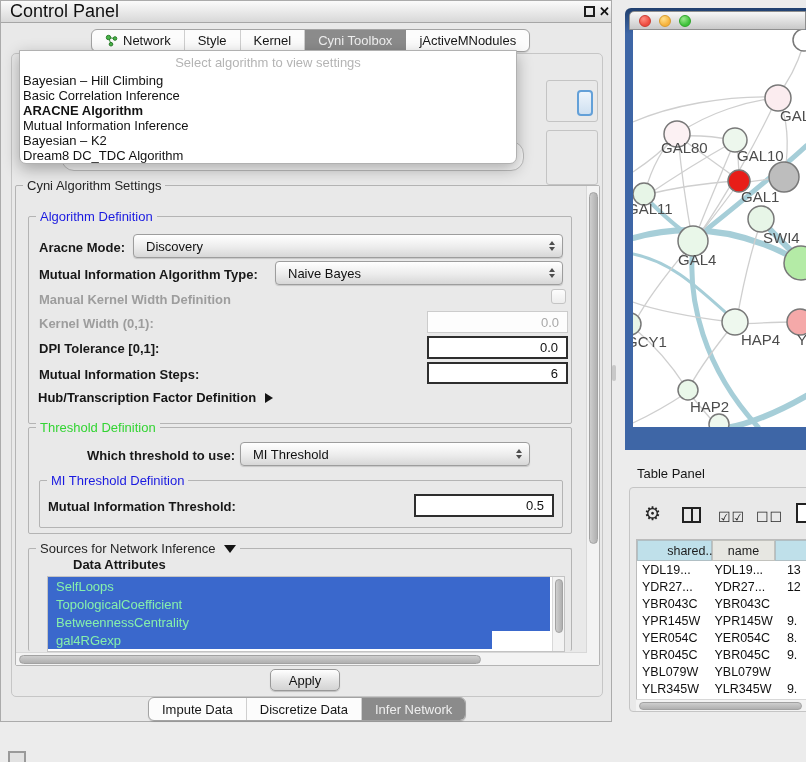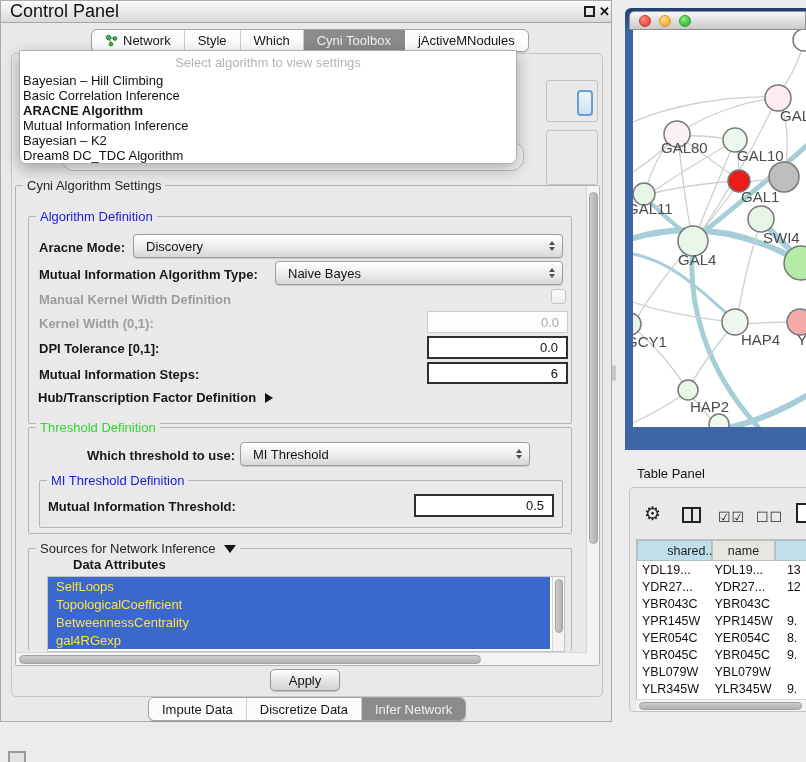--- a/index.html
+++ b/index.html
@@ -43,21 +43,21 @@
 
   .exp-right { width:0; height:0; border-top:5.5px solid transparent; border-bottom:5.5px solid transparent; border-left:8px solid #141414; display:inline-block; }
   .exp-down { width:0; height:0; border-left:6px solid transparent; border-right:6px solid transparent; border-top:8px solid #141414; display:inline-block; }
 
   .sb-v { background:#f3f3f3; border-left:1px solid #d8d8d8; }
   .sb-h { background:#f3f3f3; border-top:1px solid #d8d8d8; }
   .thumb-v { background:linear-gradient(90deg,#cecece,#b0b0b0); border:1px solid #a2a2a2; border-radius:5px; }
   .thumb-h { background:linear-gradient(#cecece,#b0b0b0); border:1px solid #a2a2a2; border-radius:5px; }
 
   .listbox { background:#ffffff; border:1px solid #c3c3c3; overflow:hidden; }
-  .listsel { background:#3a68cc; color:#fde047; font-size:13px; display:flex; align-items:center; padding-left:8px; white-space:nowrap; }
+  .listsel { background:#3a68cc; color:#86efac; font-size:13px; display:flex; align-items:center; padding-left:8px; white-space:nowrap; }
 
   .btn { border:1px solid #999999; border-radius:5px; background:linear-gradient(#ffffff,#e4e4e4 55%,#d3d3d3); font-size:13px; color:#111; display:flex; align-items:center; justify-content:center; box-shadow:0 1px 1px rgba(0,0,0,.18); }
 
   .popup { background:#ffffff; border:1px solid #b1b1b1; border-radius:0 0 7px 7px; box-shadow:0 5px 16px rgba(0,0,0,.3); z-index:60; }
   .phint { font-size:13px; color:#b4b4b4; display:flex; align-items:center; justify-content:center; }
   .pitem { font-size:13px; color:#121212; display:flex; align-items:center; padding-left:3px; white-space:nowrap; }
   .pitem.bold { font-weight:bold; }
 
   
   .netframe { background:linear-gradient(#21406e,#3e66a6 26px); border-top-left-radius:6px; }
@@ -94,21 +94,21 @@
           <circle cx="3.5" cy="3.5" r="2.2" fill="#49b649" stroke="#2c7c2c"></circle>
           <circle cx="10" cy="4.5" r="1.8" fill="#49b649" stroke="#2c7c2c"></circle>
           <circle cx="6" cy="10.2" r="1.8" fill="#49b649" stroke="#2c7c2c"></circle>
         </svg>
         <span>Network</span>
       </div>
       <div class="tab">
           <span>Style</span>
         </div>
       <div class="tab">
-          <span>Which</span>
+          <span>Kernel</span>
         </div>
       <div class="tab sel">
           <span>Cyni Toolbox</span>
         </div>
       <div class="tab">
           <span>jActiveMNodules</span>
         </div>
     </div>
 
     <div class="abs" style="left:10px; top:52px; width:592px; height:644px; border:1px solid #c6c6c6; border-radius:5px; background:#e9e9e9;"></div>
@@ -202,21 +202,21 @@
       <div class="abs grp" style="left:12px; top:362px; width:544px; height:103px; border-bottom:none;">
         <span class="grplabel" style="display:flex; align-items:center; gap:8px;">
           <span>Sources for Network Inference</span>
           <span class="exp-down"></span>
         </span>
         <span class="abs flabel" style="left:10px; top:8px;padding-left:34px;">Data Attributes</span>
         <div class="abs listbox" style="left:18px; top:27px; width:518px; height:76px;">
           <div class="listsel" style="height:18px; width:502px;">SelfLoops</div>
           <div class="listsel" style="height:18px; width:502px;">TopologicalCoefficient</div>
           <div class="listsel" style="height:18px; width:502px;">BetweennessCentrality</div>
-          <div class="listsel" style="height:18px; width:502px;">gal4RGexp</div>
+          <div class="listsel" style="height:18px; width:444px;">gal4RGexp</div>
           <div class="abs sb-v" style="right:0; top:0; width:12px; height:74px;">
             <div class="abs thumb-v" style="left:1.5px; top:2px; width:8px; height:54px;"></div>
           </div>
         </div>
       </div>
     </div>
 
     <div class="abs btn" style="left:269px; top:668px; width:70px; height:22px; z-index:4;">Apply</div>
 
     <div class="abs tabbar" style="left:147px; top:696px; height:24px; z-index:5;">

